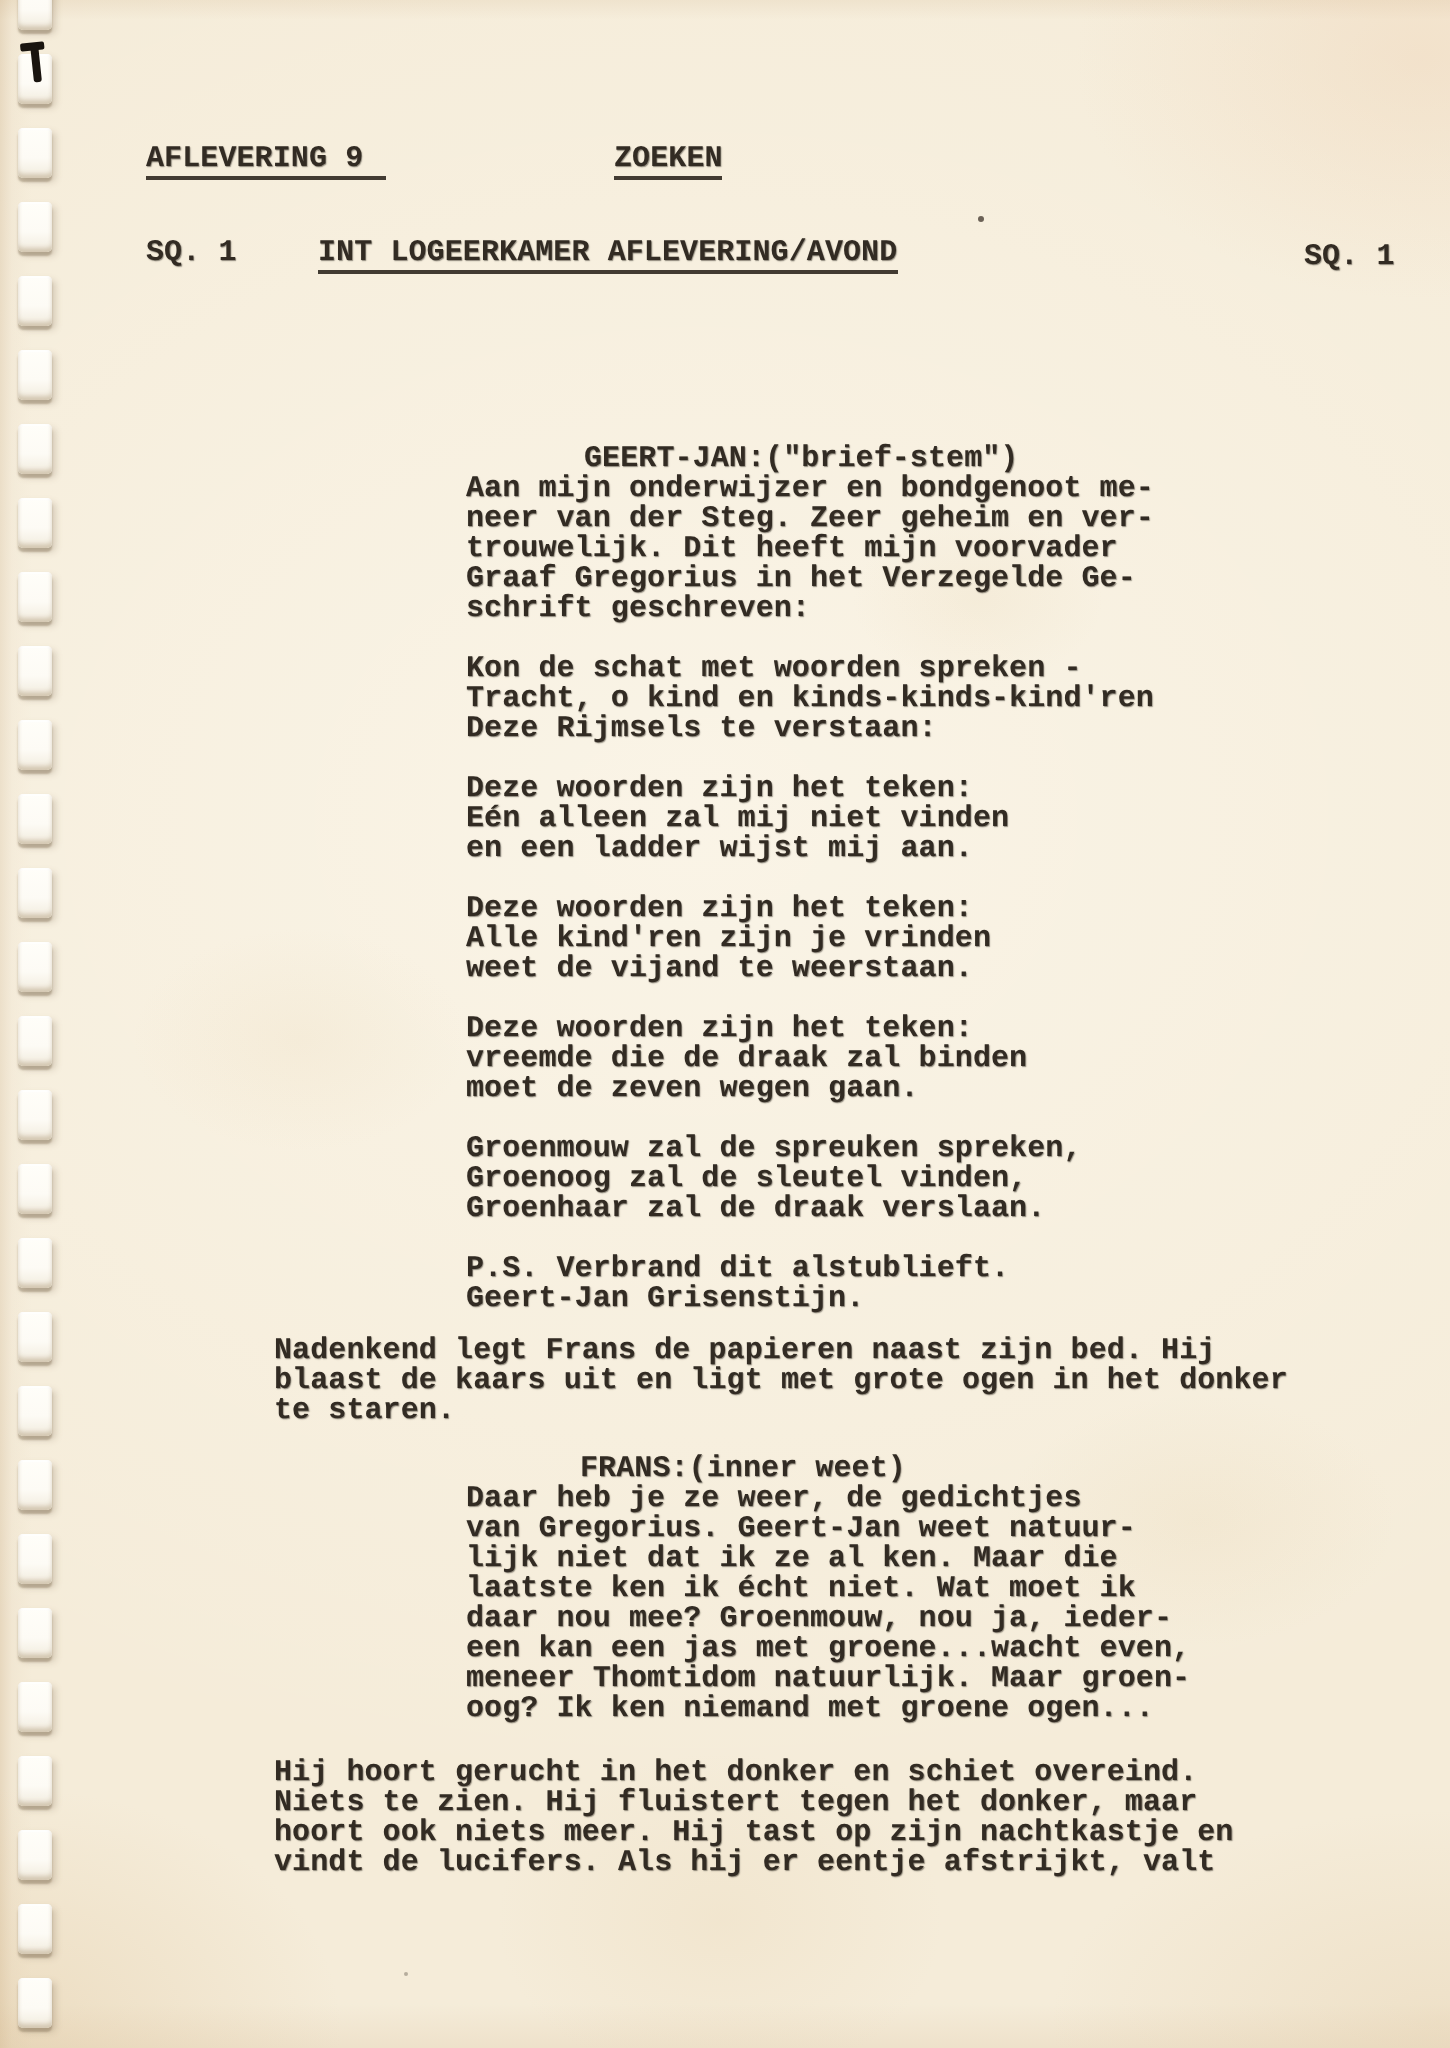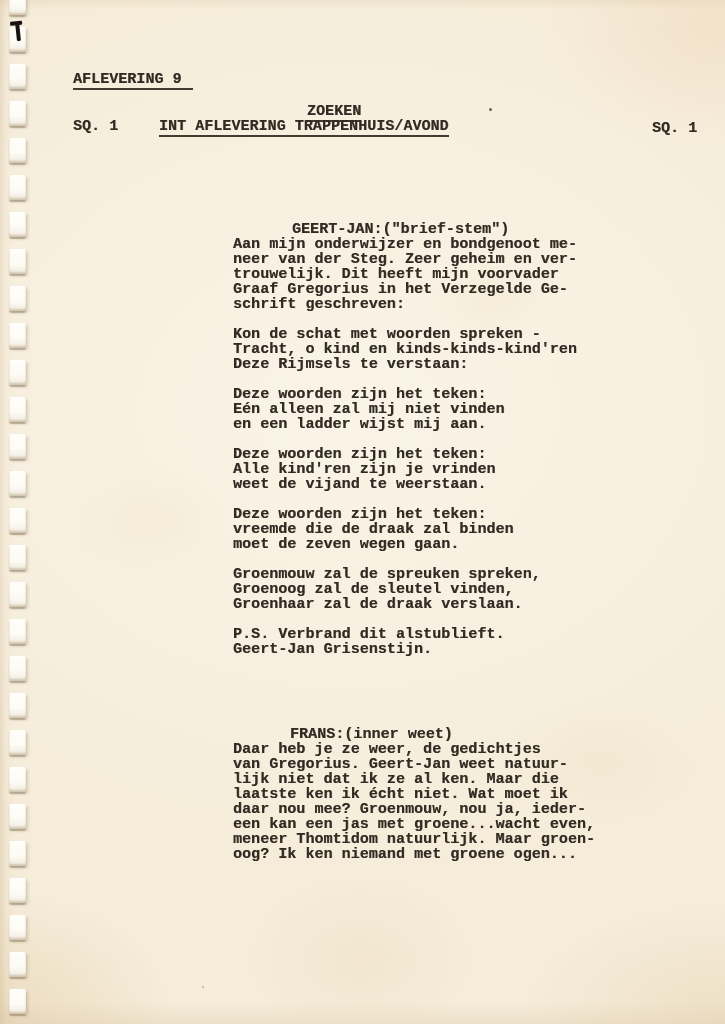--- a/index.html
+++ b/index.html
@@ -29,21 +29,21 @@
   .tw{
     position:absolute;
     font-size:15px;line-height:15px;font-weight:bold;
     white-space:pre;letter-spacing:0.05px;
     text-shadow:0.4px 0.4px 0.6px rgba(50,43,35,0.55);
   }
   .ul{border-bottom:2px solid rgba(50,43,35,0.92);padding-bottom:1px;}
   .ul-ext{padding-right:11px;}
 
   .hdr-epi{left:73px;top:72px;}
-  .hdr-title{left:307px;top:72px;margin-top:32px;}
+  .hdr-title{left:307px;top:72px;}
   .sq-left{left:73px;top:119px;}
   .scene-heading{left:159px;top:119px;}
   .sq-right{left:652px;top:121px;}
   .a1{left:137px;top:151px;}
   .c1{left:292px;top:222px;}
   .d1{left:233px;top:237px;}
   .a2{left:137px;top:668px;}
   .c2{left:290px;top:727px;}
   .d2{left:233px;top:742px;}
   .a3{left:137px;top:879px;}
@@ -106,21 +106,21 @@
 
   <div class="pen-mark">
     <span class="pm-bar"></span>
     <span class="pm-stem"></span>
   </div>
 
   <div class="tw ul ul-ext hdr-epi">AFLEVERING 9</div>
   <div class="tw ul hdr-title">ZOEKEN</div>
 
   <div class="tw sq-left">SQ. 1</div>
-  <div class="tw ul scene-heading">INT AFLEVERING TRAPPENHUIS/AVOND</div>
+  <div class="tw ul scene-heading">INT LOGEERKAMER AFLEVERING/AVOND</div>
   <div class="tw sq-right">SQ. 1</div>
 
 
   <div class="tw c1">GEERT-JAN:("brief-stem")</div>
   <div class="tw d1">Aan mijn onderwijzer en bondgenoot me-
 neer van der Steg. Zeer geheim en ver-
 trouwelijk. Dit heeft mijn voorvader
 Graaf Gregorius in het Verzegelde Ge-
 schrift geschreven:
 
@@ -140,27 +140,34 @@
 vreemde die de draak zal binden
 moet de zeven wegen gaan.
 
 Groenmouw zal de spreuken spreken,
 Groenoog zal de sleutel vinden,
 Groenhaar zal de draak verslaan.
 
 P.S. Verbrand dit alstublieft.
 Geert-Jan Grisenstijn.</div>
 
+  <div class="tw a2">Nadenkend legt Frans de papieren naast zijn bed. Hij
+blaast de kaars uit en ligt met grote ogen in het donker
+te staren.</div>
 
   <div class="tw c2">FRANS:(inner weet)</div>
   <div class="tw d2">Daar heb je ze weer, de gedichtjes
 van Gregorius. Geert-Jan weet natuur-
 lijk niet dat ik ze al ken. Maar die
 laatste ken ik écht niet. Wat moet ik
 daar nou mee? Groenmouw, nou ja, ieder-
 een kan een jas met groene...wacht even,
 meneer Thomtidom natuurlijk. Maar groen-
 oog? Ik ken niemand met groene ogen...</div>
 
+  <div class="tw a3">Hij hoort gerucht in het donker en schiet overeind.
+Niets te zien. Hij fluistert tegen het donker, maar
+hoort ook niets meer. Hij tast op zijn nachtkastje en
+vindt de lucifers. Als hij er eentje afstrijkt, valt</div>
 
   <div class="speck s1"></div>
   <div class="speck s2"></div>
 </div>
 
 </body></html>

